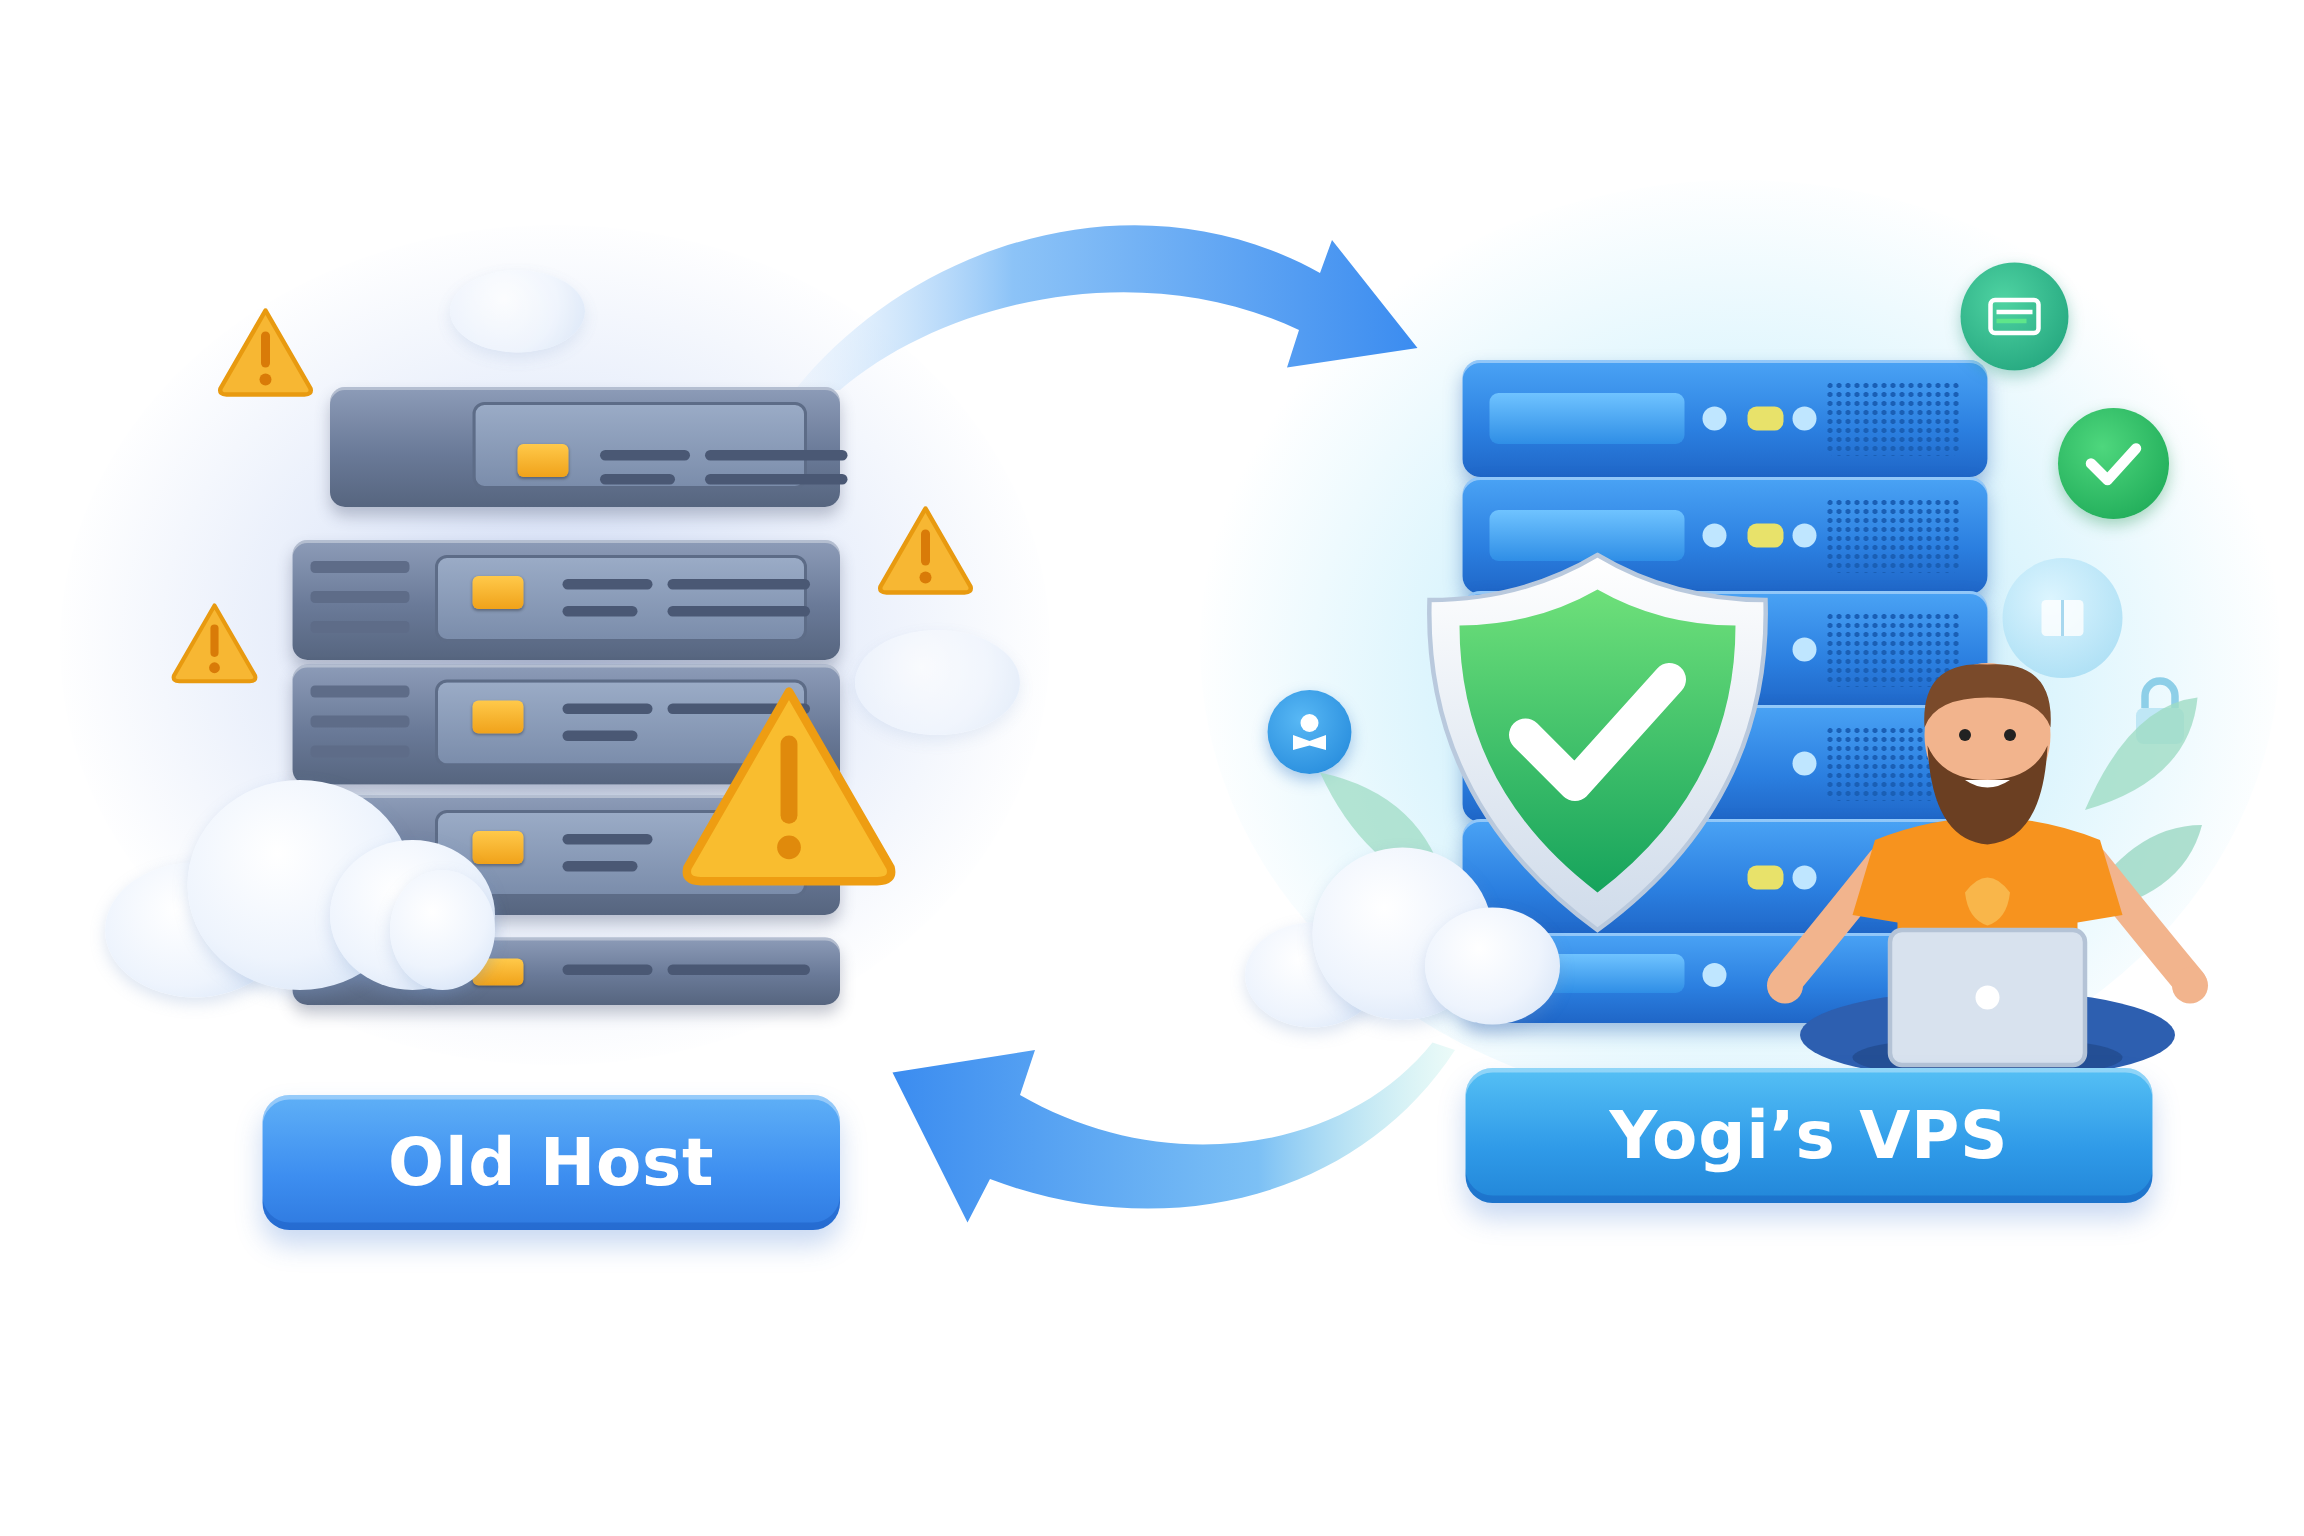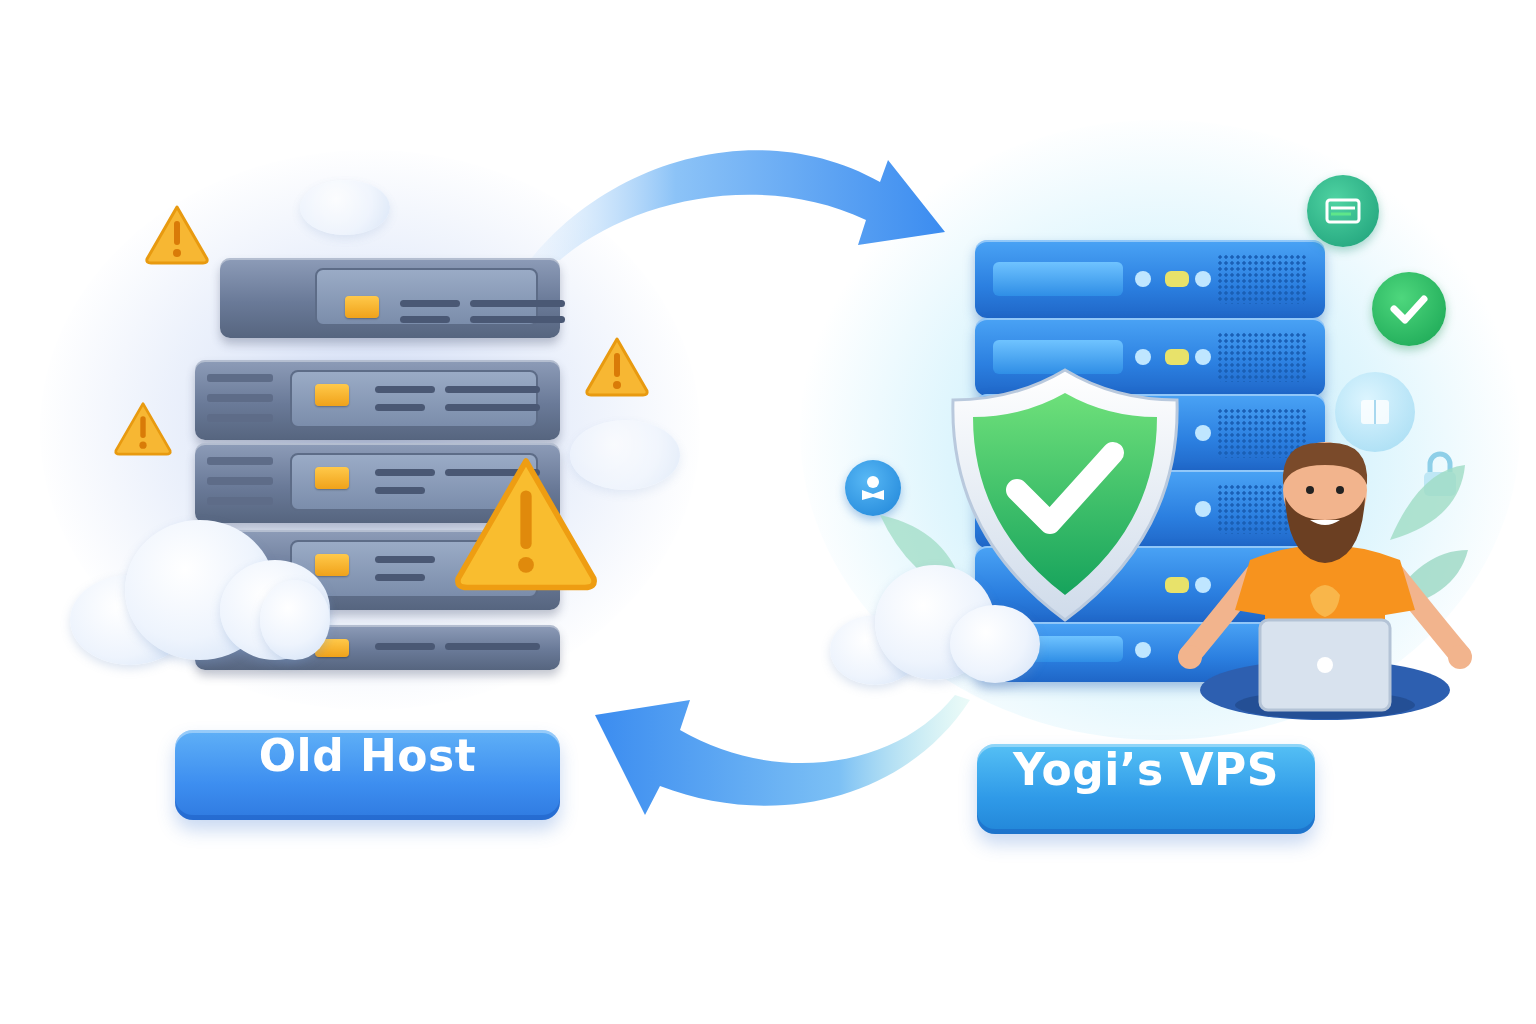--- a/index.html
+++ b/index.html
@@ -21,21 +21,21 @@
   
   .new-unit{position:absolute;left:975px;width:350px;height:78px;border-radius:12px;
     background:linear-gradient(180deg,#4aa3f5 0%,#2b7fe0 60%,#1f66c7 100%);
     box-shadow:0 6px 12px rgba(20,80,170,.35), inset 0 2px 0 rgba(255,255,255,.4);}
   .new-unit .slot{position:absolute;left:18px;top:22px;width:130px;height:34px;border-radius:6px;background:linear-gradient(180deg,#6fc3ff,#2f8ee6);}
   .new-unit .dot{position:absolute;width:16px;height:16px;border-radius:50%;top:31px;}
   .new-unit .grill{position:absolute;right:18px;top:14px;width:90px;height:50px;border-radius:6px;
     background-image:radial-gradient(circle,#1a5fb5 1.5px,transparent 1.8px);background-size:6px 6px;}
   .cloud{position:absolute;}
   .cloud span{position:absolute;border-radius:50%;background:radial-gradient(circle at 40% 35%,#ffffff 0%,#eef4fd 55%,#cfdff5 100%);box-shadow:0 4px 10px rgba(120,150,200,.25);}
-  .label-btn{position:absolute;height:90px;border-radius:18px;display:flex;align-items:flex-start;justify-content:center;
+  .label-btn{position:absolute;height:90px;border-radius:18px;display:flex;align-items:center;justify-content:center;
     color:#fff;font-family:"DejaVu Sans","Liberation Sans",sans-serif;font-weight:bold;font-size:44px;letter-spacing:0.5px;
     box-shadow:0 10px 18px rgba(60,120,210,.28), inset 0 3px 0 rgba(255,255,255,.35), inset 0 -5px 0 rgba(20,80,180,.35);}
   .warn{position:absolute;}
   .bubble{position:absolute;border-radius:50%;display:flex;align-items:center;justify-content:center;}
 </style>
 </head>
 <body>
 
 <div class="abs glow-left"></div>
 <div class="abs glow-right"></div>
@@ -252,15 +252,15 @@
   <path d="M113 50 Q110 5 155 8 Q200 5 197 50 Q190 30 155 30 Q120 30 113 50 Z" fill="#7a4a2a"></path>
   <path d="M115 62 Q118 125 155 128 Q192 125 195 62 Q185 85 155 85 Q125 85 115 62 Z" fill="#6b3f22"></path>
   <circle cx="140" cy="55" r="4" fill="#222"></circle>
     <circle cx="170" cy="55" r="4" fill="#222"></circle>
   <path d="M140 85 Q155 95 170 85" fill="#fff"></path>
 
   <rect x="90" y="185" width="130" height="90" rx="8" fill="#d8e2ee" stroke="#b4c3d6" stroke-width="3"></rect>
   <circle cx="155" cy="230" r="8" fill="#ffffff"></circle>
 </svg>
 
-<div class="label-btn" style="left:977px;top:744px;width:338px;background:linear-gradient(180deg,#55c0f5 0%,#2f9ae8 60%,#2286d8 100%);">
+<div class="label-btn" style="left:977px;top:712px;width:458px;background:linear-gradient(180deg,#55c0f5 0%,#2f9ae8 60%,#2286d8 100%);">
   <span>Yogi’s VPS</span>
 </div>
 
 </body></html>

